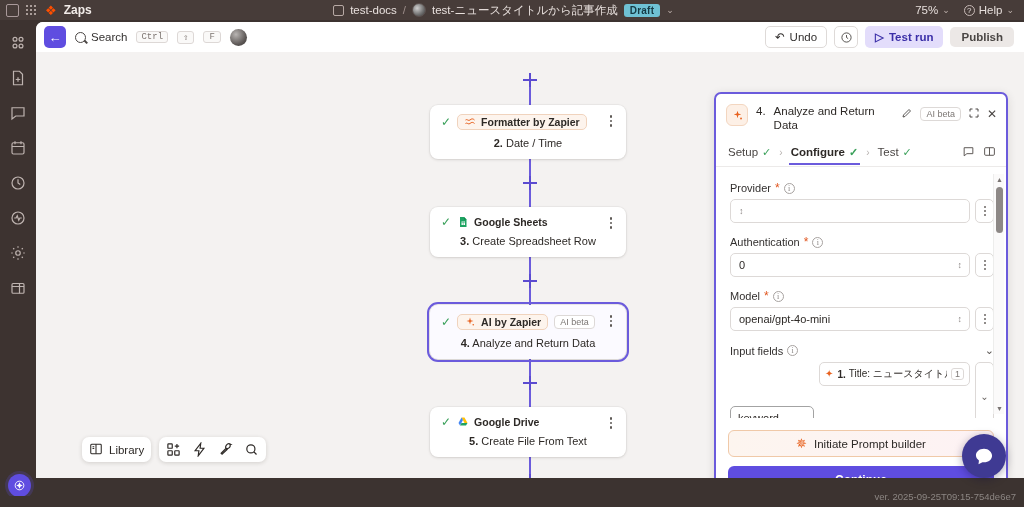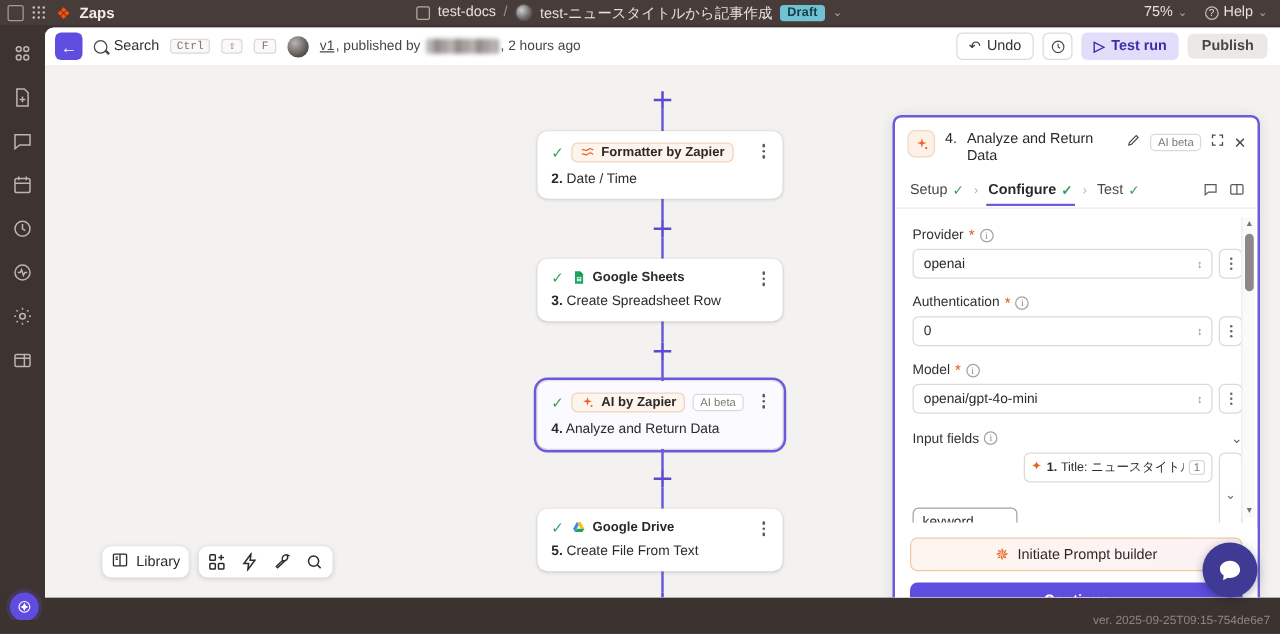--- a/index.html
+++ b/index.html
@@ -137,21 +137,21 @@
   .app-pill {
     display: flex; align-items: flex-end; gap: 5px;
     border: 1px solid #f0d3bd; background: #fdf4ed; border-radius: 5px;
     padding: 1px 6px; font-size: 10.5px; font-weight: bold; color: #2d2926;
   }
   .app-plain { display: flex; align-items: center; gap: 5px; font-size: 10.5px; font-weight: bold; color: #2d2926; }
   .beta-pill {
     border: 1px solid #ddd9d7; background: #fff; color: #7c7774;
     font-size: 9px; padding: 1px 5px; border-radius: 4px;
   }
-  .node-title { margin-top: 7px; font-size: 11px; color: #2d2926; }
+  .node-title { margin-top: 7px; font-size: 11px; color: #2d2926; text-align: center; }
   .node-title b { font-weight: bold; }
   .kebab {
     position: absolute; right: 9px; top: 9px; width: 12px; height: 14px; cursor: pointer;
     display: flex; flex-direction: column; align-items: center; justify-content: center; gap: 2px;
   }
   .kebab i { width: 2.5px; height: 2.5px; background: #5d5855; border-radius: 50%; display: block; }
   .ic { width: 12px; height: 12px; display: block; }
 
   
   #panel {
@@ -383,26 +383,20 @@
   <div id="toolbar">
     <div class="back-btn">←</div>
     <div class="tb-search">
       <span class="mag"></span>
       <span>Search</span>
     </div>
     <span class="kbd">Ctrl</span>
     <span class="kbd sq">⇧</span>
     <span class="kbd sq">F</span>
     <span class="avatar-md"></span>
-    <div class="tb-pub">
-      <span class="tb-underline">v1</span>
-      <span style="margin-left:-4px">, published by</span>
-      <span class="redact"></span>
-      <span style="margin-left:-4px">, 2 hours ago</span>
-    </div>
     <div class="tb-right">
       <div class="btn-plain">
         <span>↶</span>
         <span>Undo</span>
       </div>
       <div class="btn-icon">
         <svg viewBox="0 0 24 24" width="13" height="13" fill="none" stroke="#4a4644" stroke-width="1.7">
           <circle cx="12" cy="12" r="8.5"></circle>
             <path d="M12 7.5V12l3 2"></path>
           </svg>
@@ -583,21 +577,20 @@
 
       <div class="panel-body">
 
         <div class="field-label">
           <span>Provider</span>
           <span class="req">*</span>
           <span class="info">i</span>
         </div>
         <div class="field-row">
           <div class="field-input">
-            <span class="val">openai</span>
             <span class="updown">↕</span>
           </div>
           <div class="dots-btn">
               <i></i>
               <i></i>
               <i></i>
             </div>
         </div>
 
         <div class="field-label">

